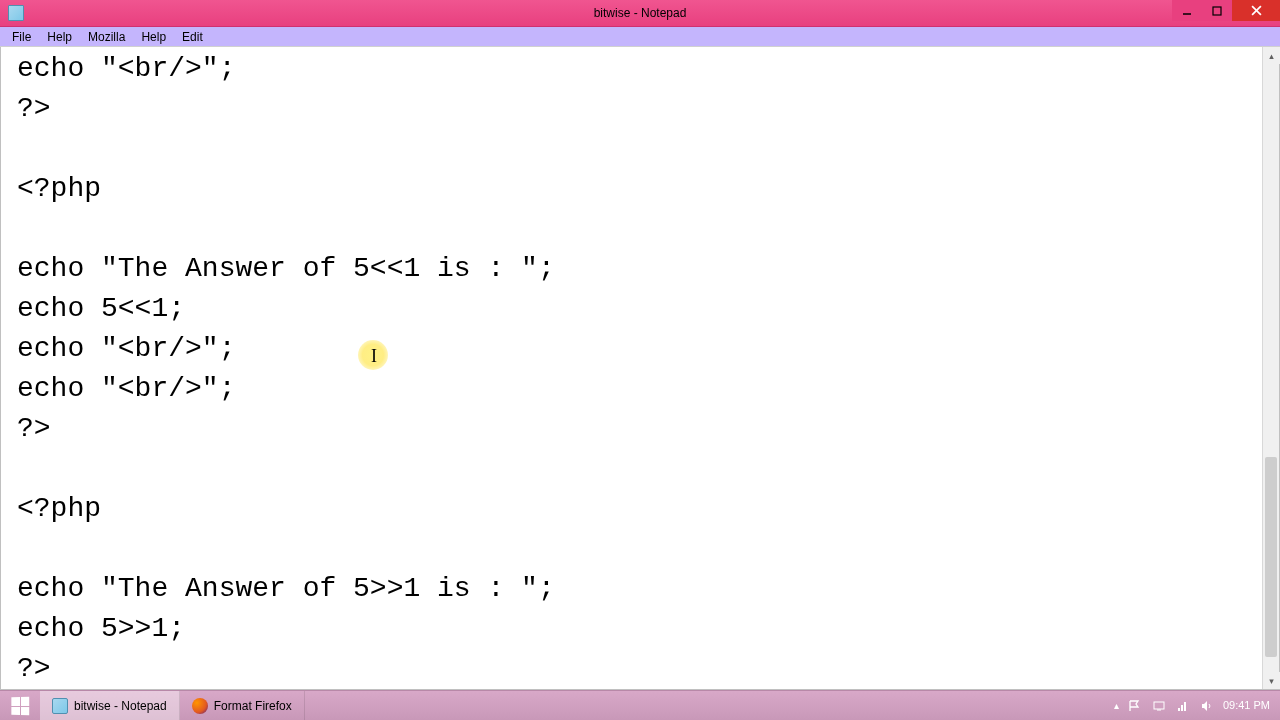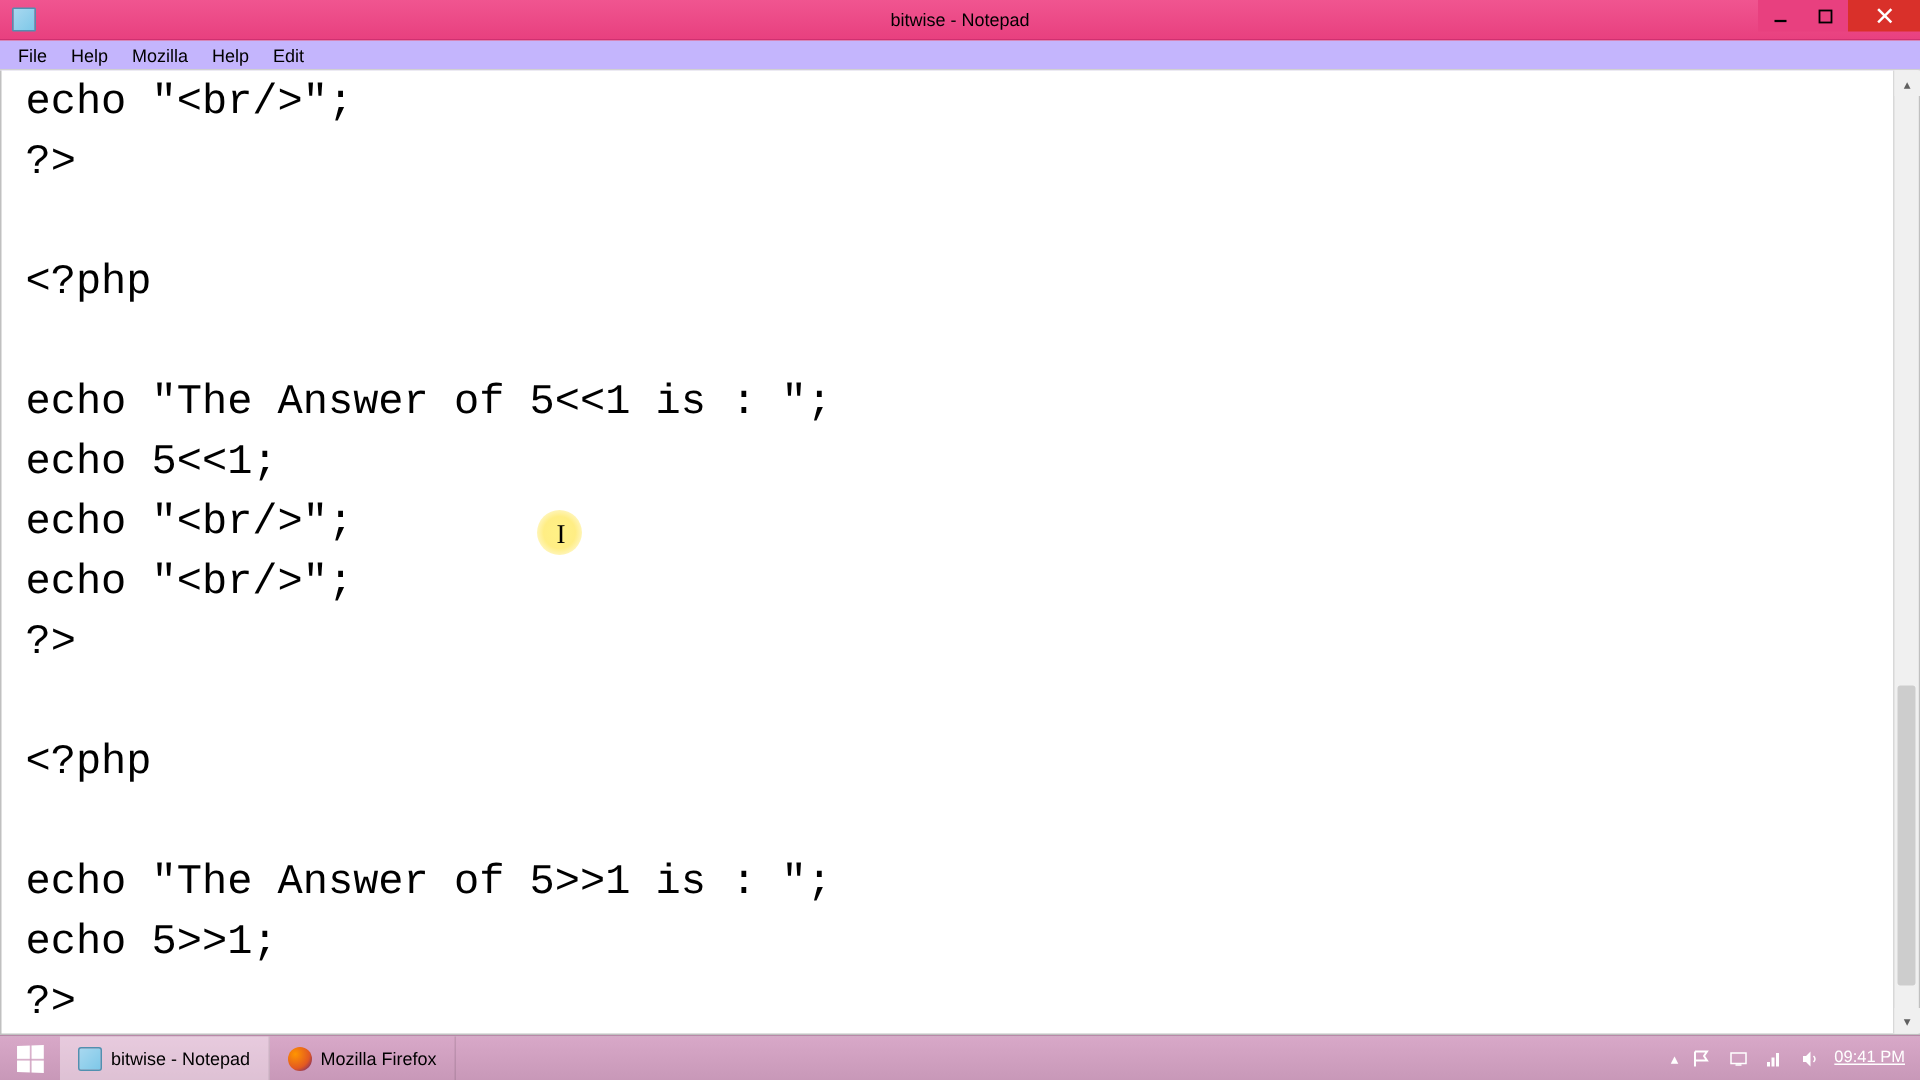--- a/index.html
+++ b/index.html
@@ -175,21 +175,21 @@
       height: 30px;
       display: flex;
       align-items: center;
       gap: 8px;
       padding: 0 10px;
       font-size: 11px;
       color: #000;
     }
     .tray-icon { width: 16px; height: 16px; display: flex; align-items: center; justify-content: center; color: #fff; cursor: pointer; }
     .tray-chevron { font-size: 10px; color: #fff; cursor: pointer; }
-    .clock-block { text-align: left; line-height: 13px; font-size: 11px; color: #fff; cursor: pointer; text-decoration: underline; }
+    .clock-block { text-align: left; line-height: 13px; font-size: 11px; color: #fff; cursor: pointer; }
   </style>
 </head>
 <body>
 
 <div class="titlebar">
   <div class="app-icon"></div>
   <div class="title-text">bitwise - Notepad</div>
   <div class="window-controls">
     <div class="win-btn win-min">
       <svg width="10" height="10" viewBox="0 0 10 10">
@@ -252,21 +252,21 @@
         <span></span>
         <span></span>
     </div>
   </div>
   <div class="task-item active">
     <div class="task-icon notepad"></div>
     <span>bitwise - Notepad</span>
   </div>
   <div class="task-item">
     <div class="task-icon firefox"></div>
-    <span>Mozilla Firefox</span>
+    <span>Format Firefox</span>
   </div>
   <div class="systray">
     <span class="tray-chevron">▴</span>
     <div class="tray-icon">
       <svg width="14" height="14" viewBox="0 0 14 14">
           <path d="M2 2 L2 12 M2 2 L10 2 L8 5 L10 8 L2 8" fill="none" stroke="#fff" stroke-width="1.3"></path>
         </svg>
     </div>
     <div class="tray-icon">
       <svg width="14" height="14" viewBox="0 0 14 14">

